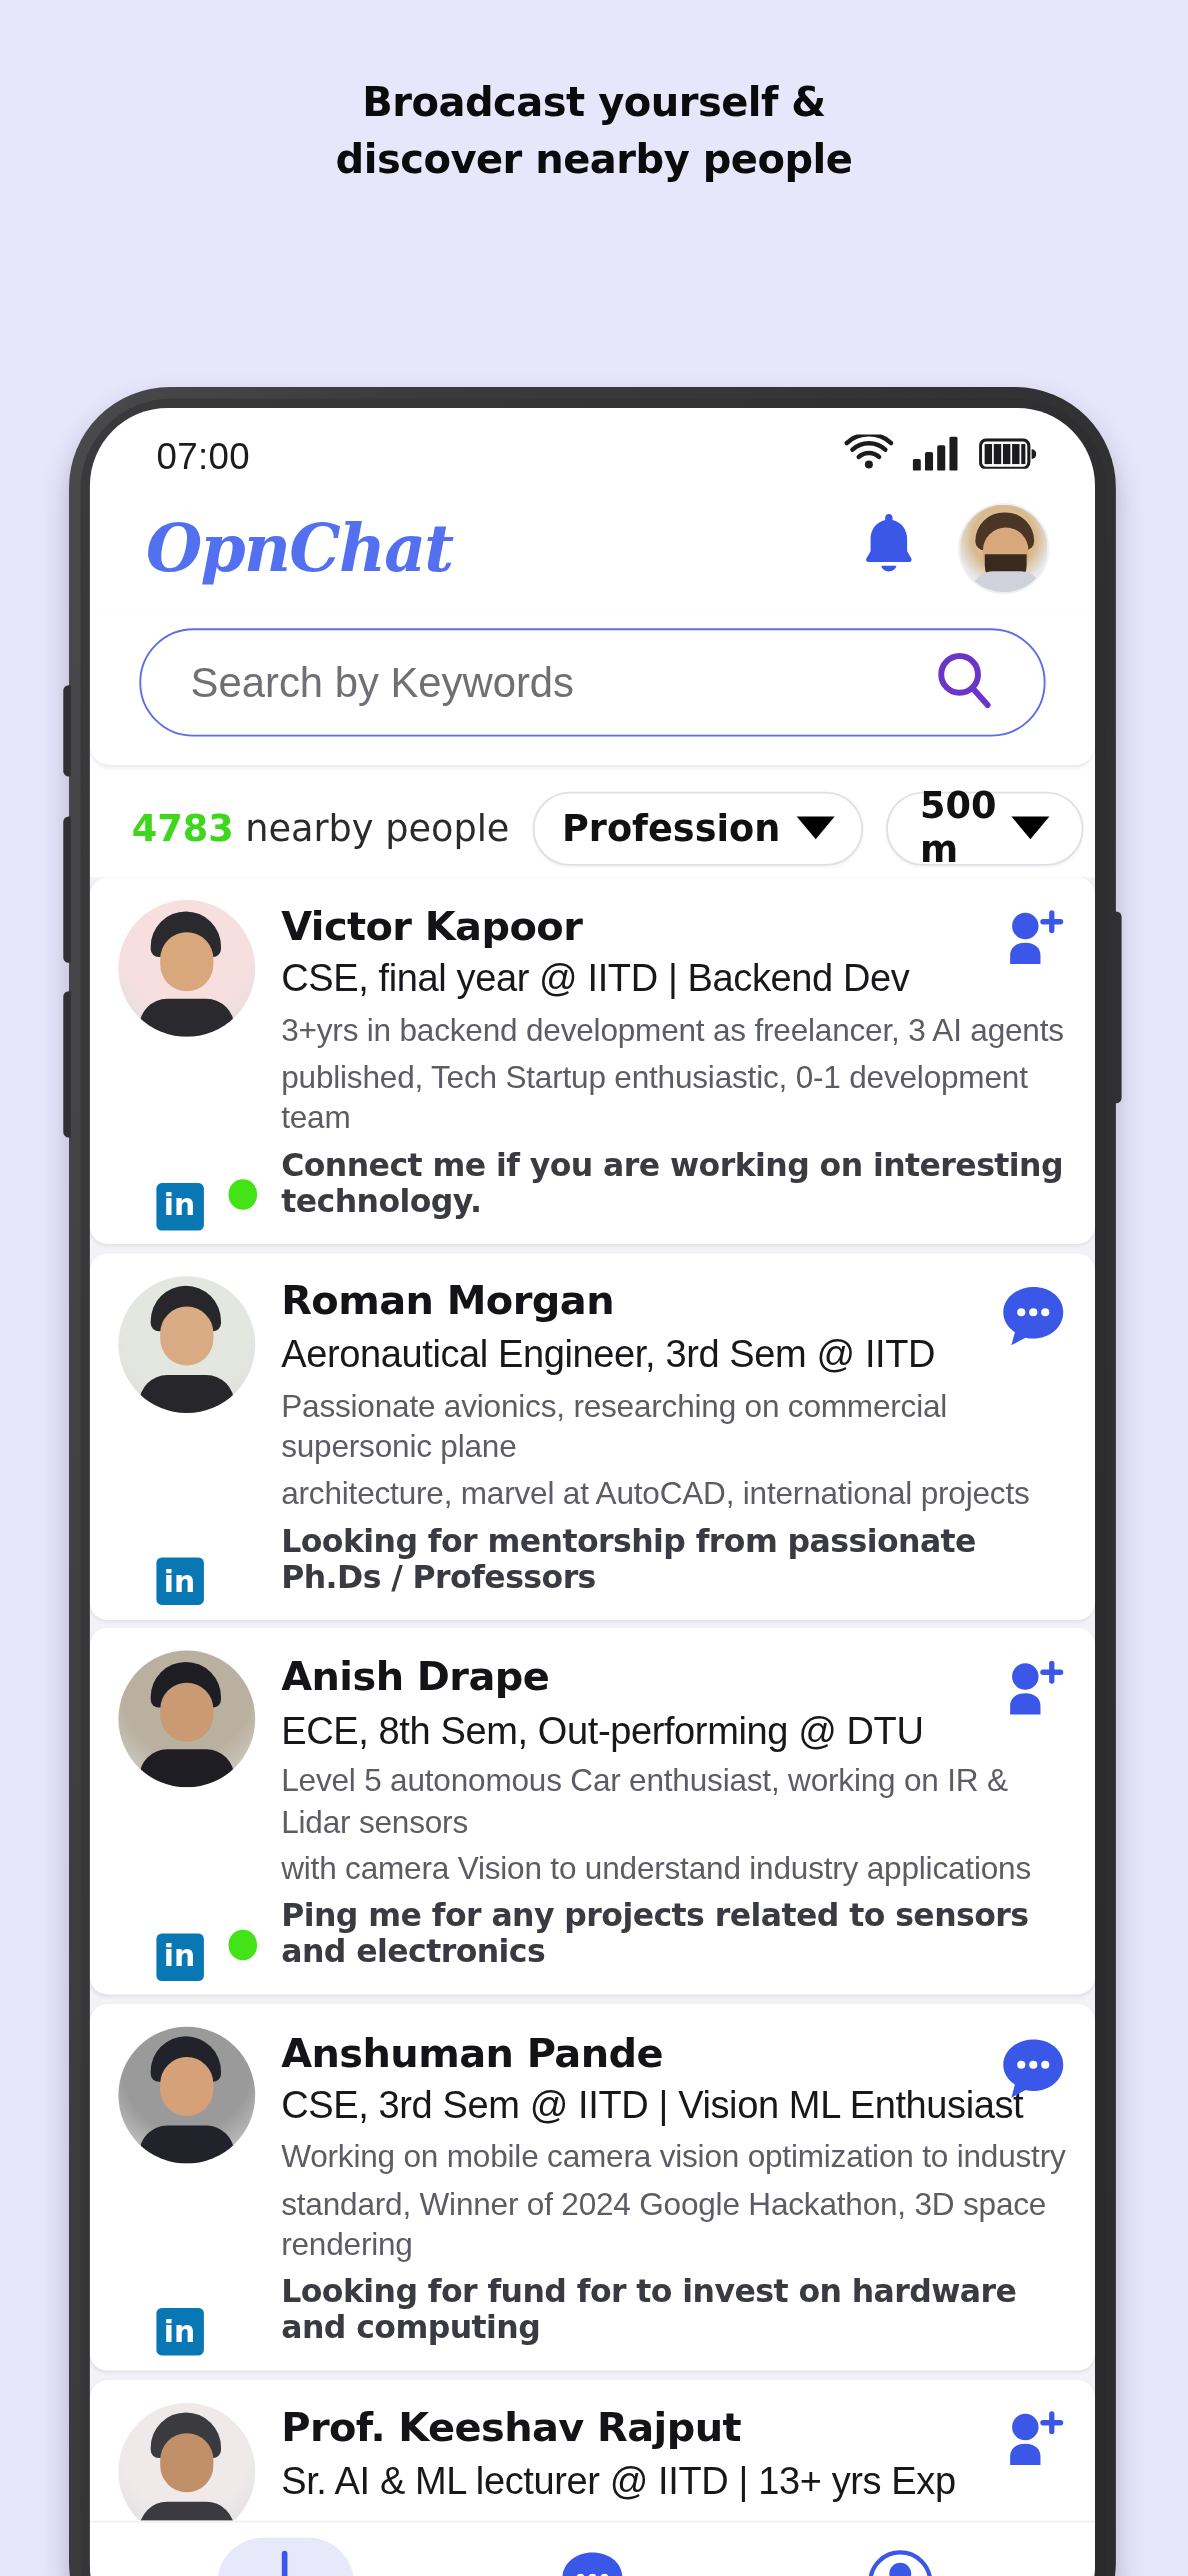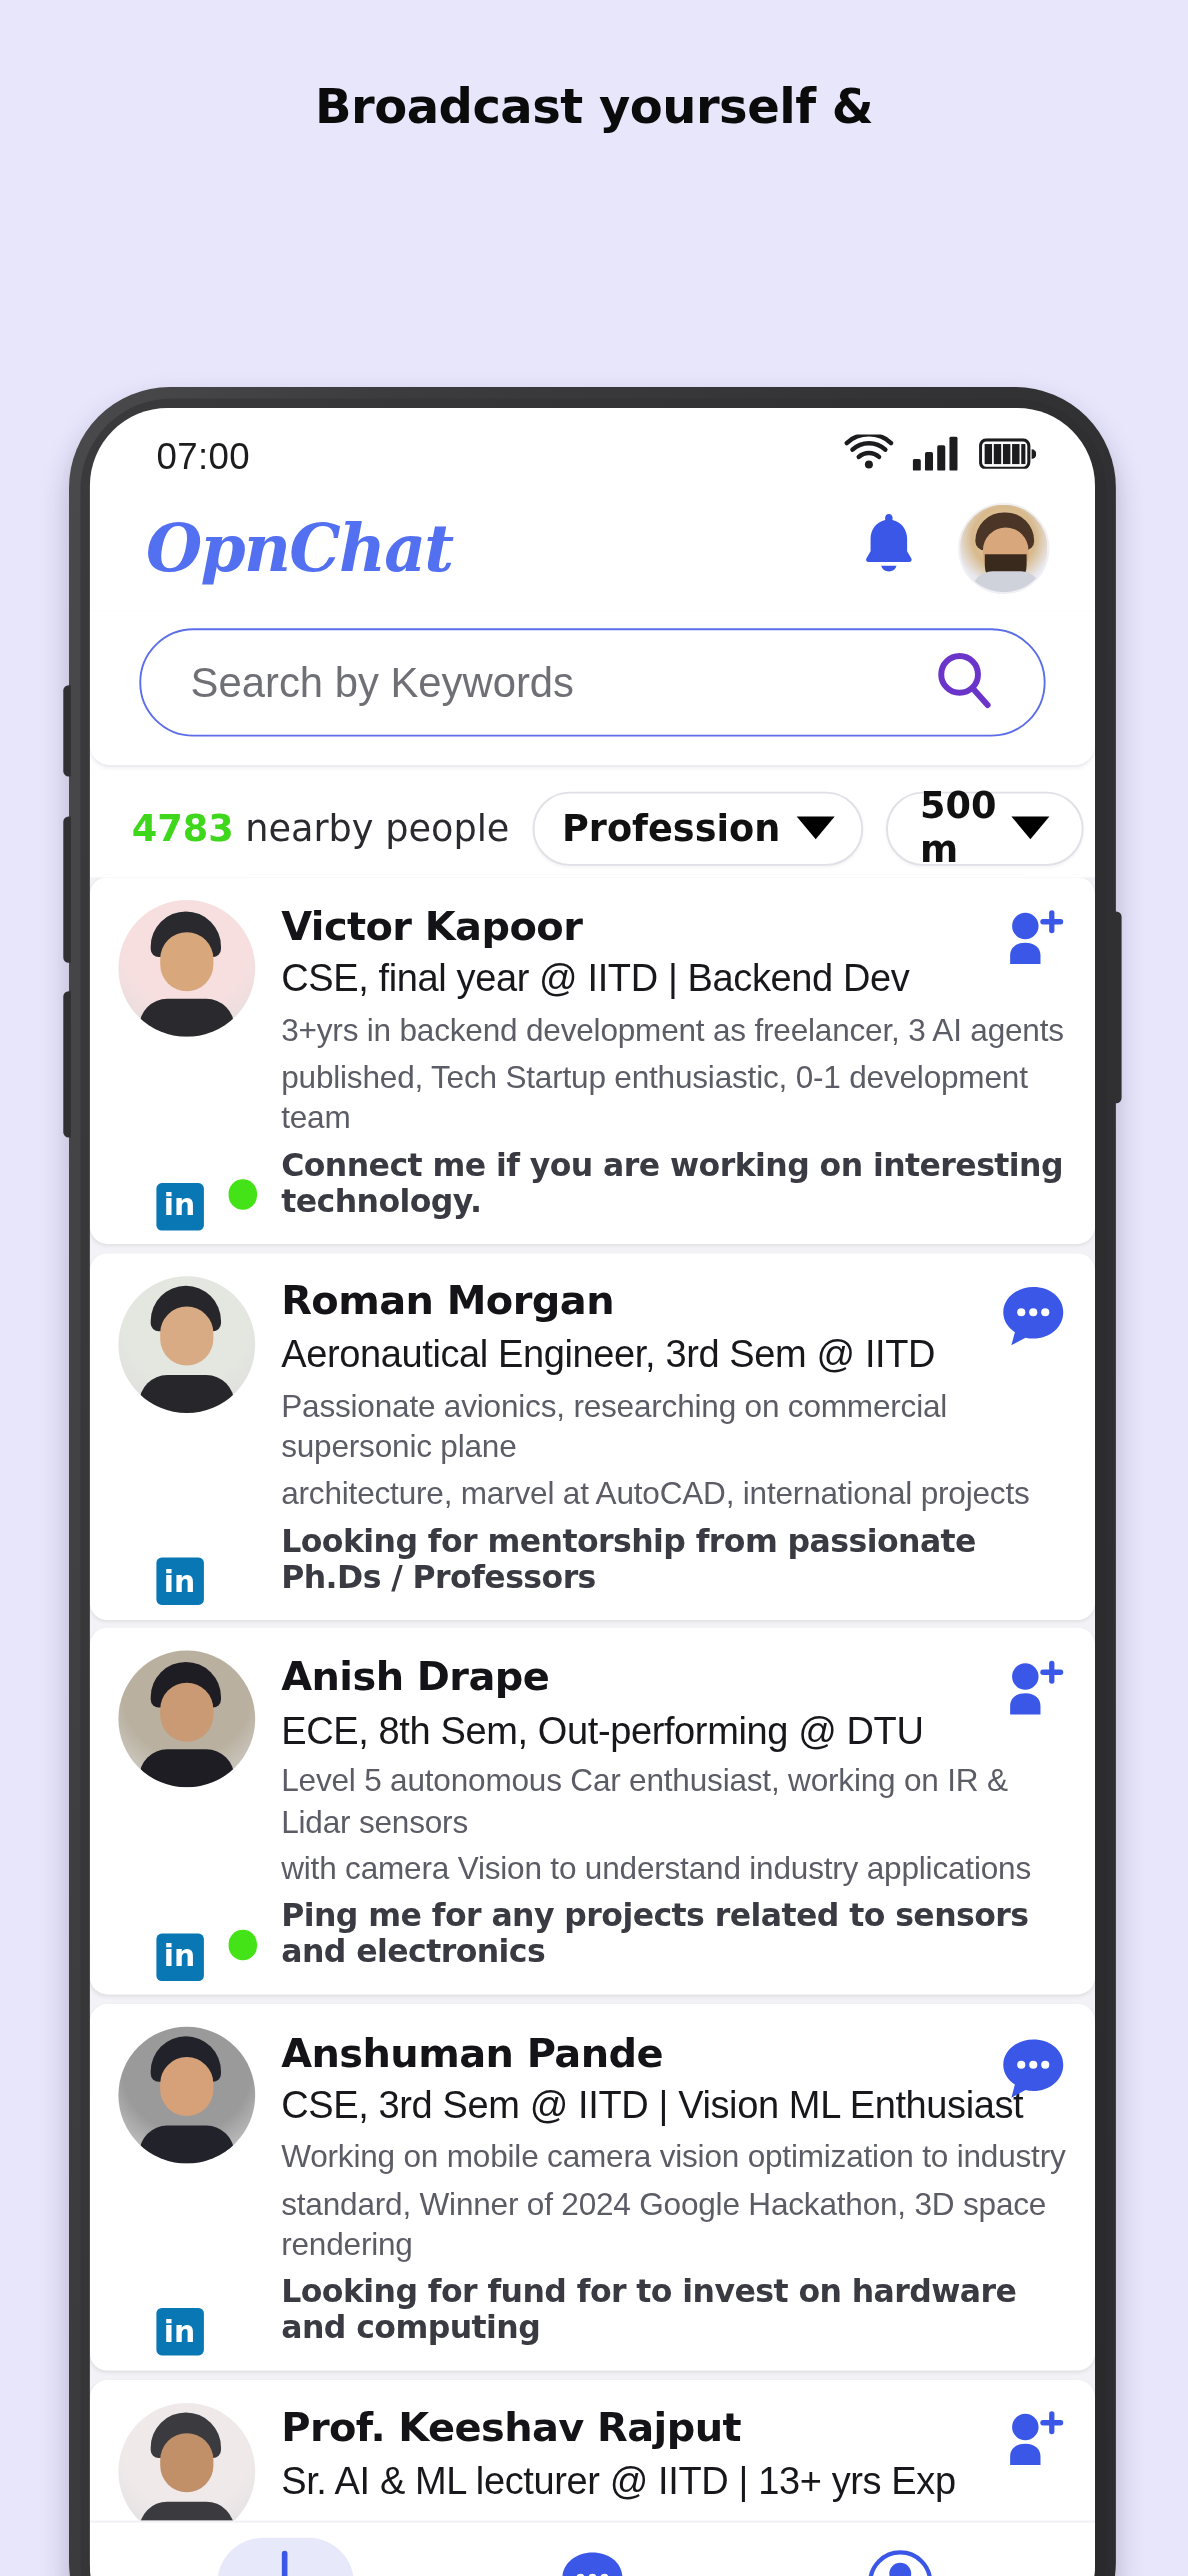--- a/index.html
+++ b/index.html
@@ -9,21 +9,21 @@
     font-family:"Liberation Sans", sans-serif;
     overflow:hidden;
   }
   #root { position:relative; width:1188px; height:2576px; background:#e8e6fb; }
 
   
   .headline {
     position:absolute; left:0; top:81px; width:1188px;
     text-align:center; color:#0b0b0c;
     font-family:"DejaVu Sans", sans-serif;
-    font-weight:bold; font-size:48px; line-height:1.06;
+    font-weight:bold; font-size:40px; line-height:1.06;
     letter-spacing:-0.5px;
   }
   .headline .l2 { display:block; margin-top:14.7px; }
 
   
   .phone {
     position:absolute; left:69px; top:387px;
     width:551px; height:1198px;
     transform:scale(1.9); transform-origin:0 0;
   }
@@ -157,20 +157,21 @@
 
   .face { position:absolute; inset:0; }
 </style>
 </head>
 <body>
 
 <div id="root">
 
   <div class="headline">
     <span>Broadcast yourself &amp;</span>
+    <span class="l2">discover nearby people</span>
   </div>
 
   <div class="phone">
     <div class="phone-body"></div>
     <div class="phone-inner-ring"></div>
     <div class="btn-side btn-mute"></div>
     <div class="btn-side btn-vup"></div>
     <div class="btn-side btn-vdn"></div>
     <div class="btn-pwr"></div>
 

